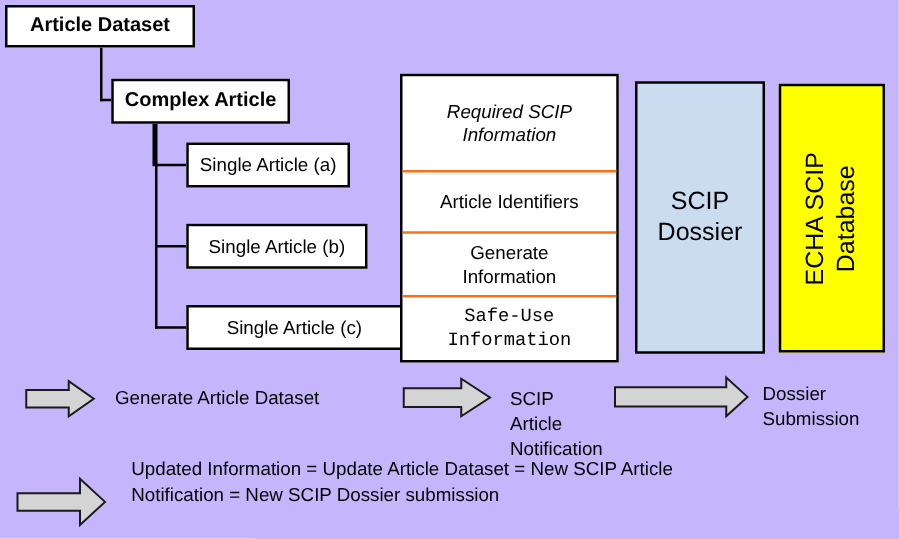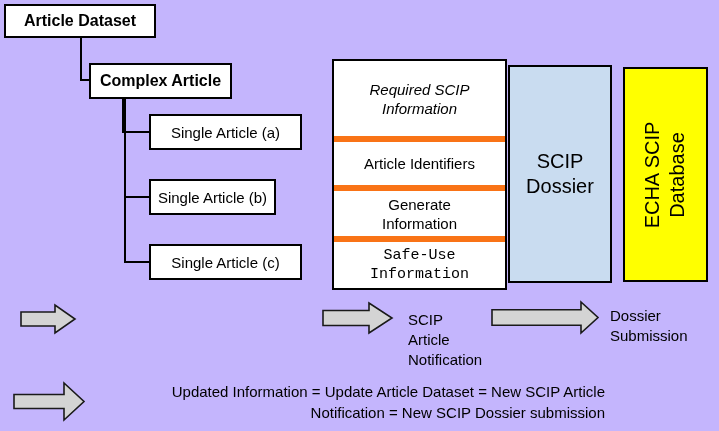--- a/index.html
+++ b/index.html
@@ -10,28 +10,28 @@
   .box {
     position:absolute; background:#fff; border:2px solid #000;
     display:flex; align-items:center; justify-content:center;
     font-size:15px; box-sizing:border-box; text-align:center;
   }
   .bold { font-weight:bold; font-size:16px; }
   .line { position:absolute; background:#000; }
   .table {
     position:absolute; left:320px; top:59px; width:175px; height:231px;
     border:2px solid #000; box-sizing:border-box; background:#fff;
-    display:flex; flex-direction:column;margin-left:12px;
+    display:flex; flex-direction:column;
   }
   .trow {
     display:flex; align-items:center; justify-content:center;
     text-align:center; font-size:15px; line-height:19px;
     white-space:pre-line; box-sizing:border-box;
   }
-  .trow + .trow { border-top:6px solid #f97316; }
+  .trow + .trow { border-top:2px solid #f97316; }
   .trow.hdr { height:75px; font-style:italic; }
   .trow.r2 { height:49px; }
   .trow.r3 { height:51px; }
   .trow.r4 { flex:1;font-family:Liberation Mono, monospace; }
   .bigbox {
     position:absolute; border:2px solid #000; box-sizing:border-box;
     display:flex; align-items:center; justify-content:center;
     font-size:20px; line-height:25px; text-align:center; white-space:pre-line;
   }
   .rot { transform:rotate(-90deg); white-space:pre; font-size:20px; line-height:25px; text-align:center; }
@@ -51,27 +51,27 @@
   <div class="line" style="left:124px; top:131px; width:25px; height:2px;"></div>
   <div class="line" style="left:124px; top:196px; width:25px; height:2px;"></div>
   <div class="line" style="left:124px; top:261px; width:25px; height:2px;"></div>
 
   <div class="box bold" style="left:4px; top:4px; width:152px; height:34px;">
     <span>Article Dataset</span>
   </div>
   <div class="box bold" style="left:89px; top:63px; width:143px; height:36px;">
     <span>Complex Article</span>
   </div>
-  <div class="box" style="left:149px; top:114px; width:153px; height:36px;">
+  <div class="box" style="left:149px; top:114px; width:131px; height:36px;">
     <span>Single Article (a)</span>
   </div>
-  <div class="box" style="left:149px; top:179px; width:127px; height:36px;">
+  <div class="box" style="left:149px; top:179px; width:145px; height:36px;">
     <span>Single Article (b)</span>
   </div>
-  <div class="box" style="left:149px; top:244px; width:153px; height:36px;">
+  <div class="box" style="left:149px; top:244px; width:173px; height:36px;">
     <span>Single Article (c)</span>
   </div>
 
   <div class="table">
     <div class="trow hdr">Required SCIP
 Information</div>
     <div class="trow r2">Article Identifiers</div>
     <div class="trow r3">Generate
 Information</div>
     <div class="trow r4">Safe-Use
@@ -94,21 +94,22 @@
   <svg class="arrow" style="left:322px; top:302px;" width="71" height="32">
     <polygon points="1,8.5 47,8.5 47,1 70,16 47,31 47,23.5 1,23.5" fill="#d4d4d4" stroke="#1a1a1a" stroke-width="1.6"></polygon>
   </svg>
   <svg class="arrow" style="left:491px; top:301px;" width="108" height="33">
     <polygon points="1,8.75 90,8.75 90,1 107,16.5 90,32 90,24.25 1,24.25" fill="#d4d4d4" stroke="#1a1a1a" stroke-width="1.6"></polygon>
   </svg>
   <svg class="arrow" style="left:13px; top:382px;" width="72" height="39">
     <polygon points="1,12.5 51,12.5 51,1 71,19.5 51,38 51,26.5 1,26.5" fill="#d4d4d4" stroke="#1a1a1a" stroke-width="1.6"></polygon>
   </svg>
 
+  <div class="lbl" style="left:92px; top:309px;">Generate Article Dataset</div>
   <div class="lbl" style="left:408px; top:310px;">SCIP
 Article
 Notification</div>
   <div class="lbl" style="left:610px; top:306px;">Dossier
 Submission</div>
-  <div class="lbl note" style="left:105px; top:381px;text-align:right;">Updated Information = Update Article Dataset = New SCIP Article
+  <div class="lbl note" style="left:105px; top:365px;">Updated Information = Update Article Dataset = New SCIP Article
 Notification = New SCIP Dossier submission</div>
 
 </div>
 
 </body></html>

